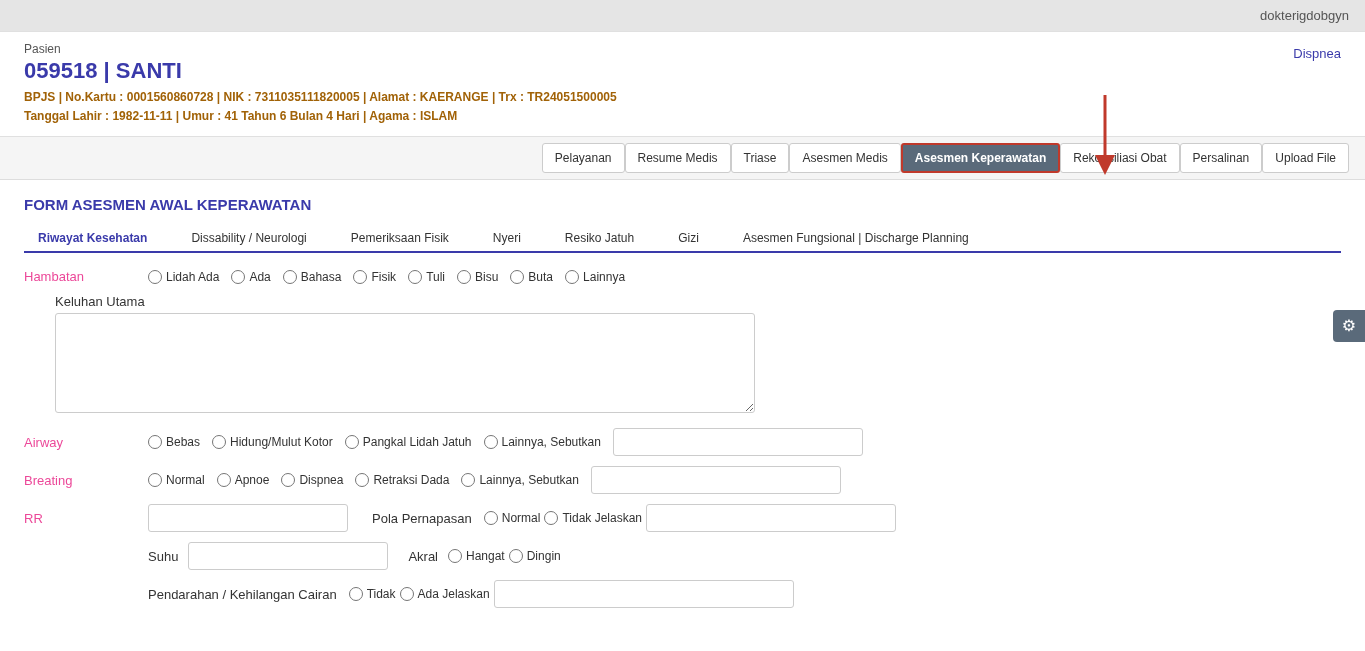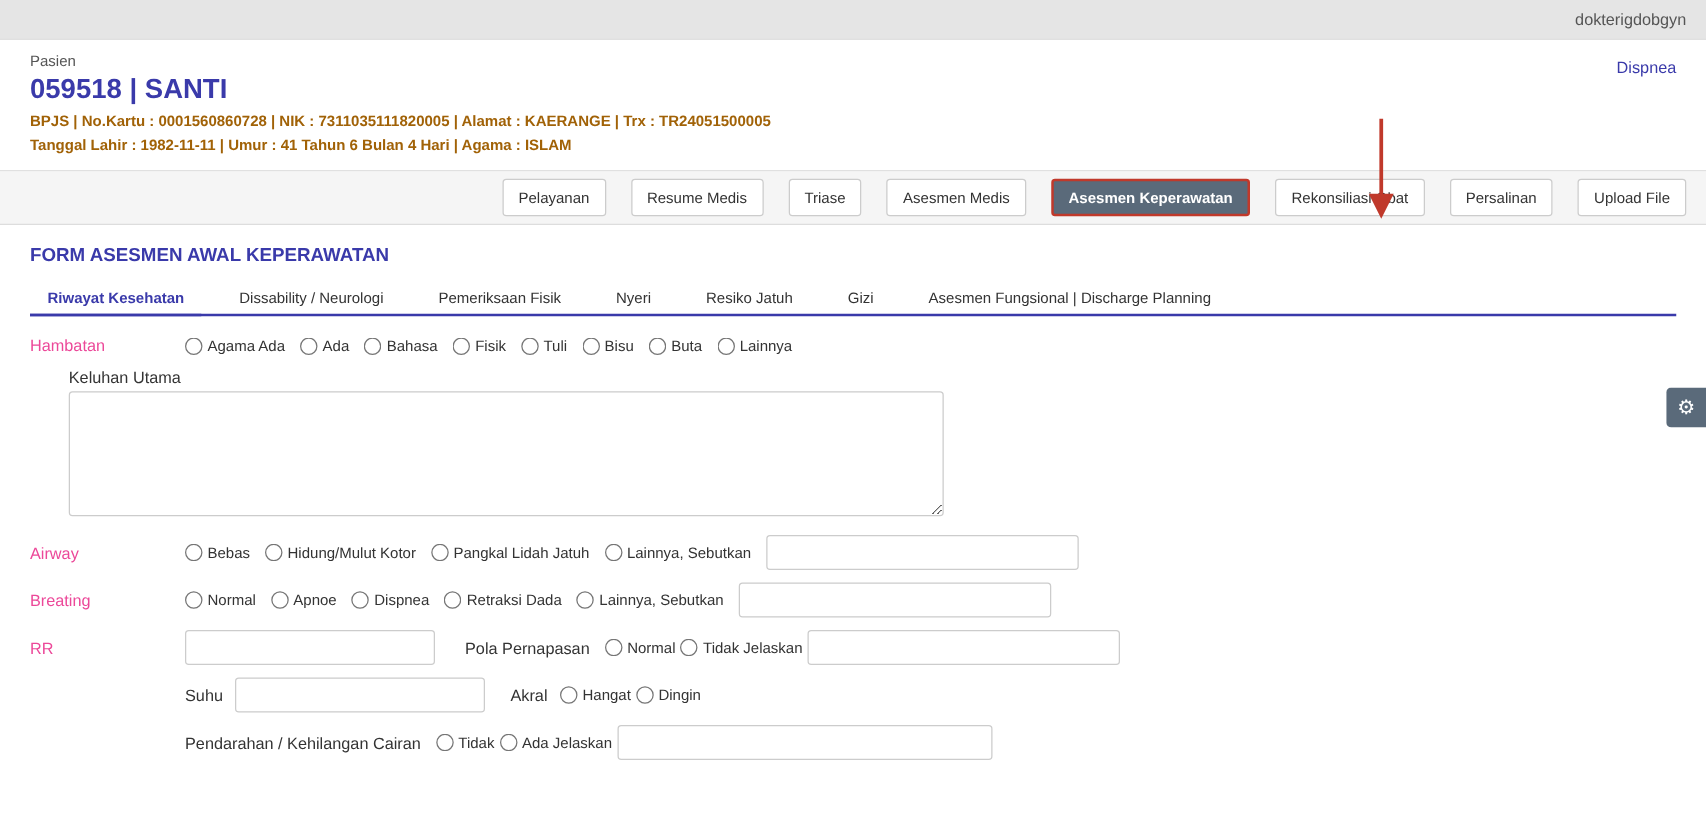--- a/index.html
+++ b/index.html
@@ -50,21 +50,21 @@
       cursor: pointer;
     }
 
     
     .nav-tabs {
       display: flex;
       justify-content: flex-end;
       padding: 6px 16px;
       background: #f5f5f5;
       border-bottom: 1px solid #ddd;
-      gap: 20px;
+      gap: 0;
       flex-wrap: wrap;
     }
     .nav-tab {
       padding: 6px 12px;
       font-size: 12px;
       background: #fff;
       border: 1px solid #ccc;
       border-radius: 3px;
       cursor: pointer;
       color: #333;
@@ -243,21 +243,21 @@
     <div class="sub-tab">Resiko Jatuh</div>
     <div class="sub-tab">Gizi</div>
     <div class="sub-tab">Asesmen Fungsional | Discharge Planning</div>
   </div>
 
   <div class="form-row">
     <span class="form-label">Hambatan</span>
     <div class="radio-group">
       <label class="radio-item">
           <input type="radio" name="hambatan" style=""> 
-          <span>Agama Ada</span>
+          <span>Lidah Ada</span>
         </label>
       <label class="radio-item">
           <input type="radio" name="hambatan" style=""> 
           <span>Ada</span>
         </label>
       <label class="radio-item">
           <input type="radio" name="hambatan" style=""> 
           <span>Bahasa</span>
         </label>
       <label class="radio-item">

